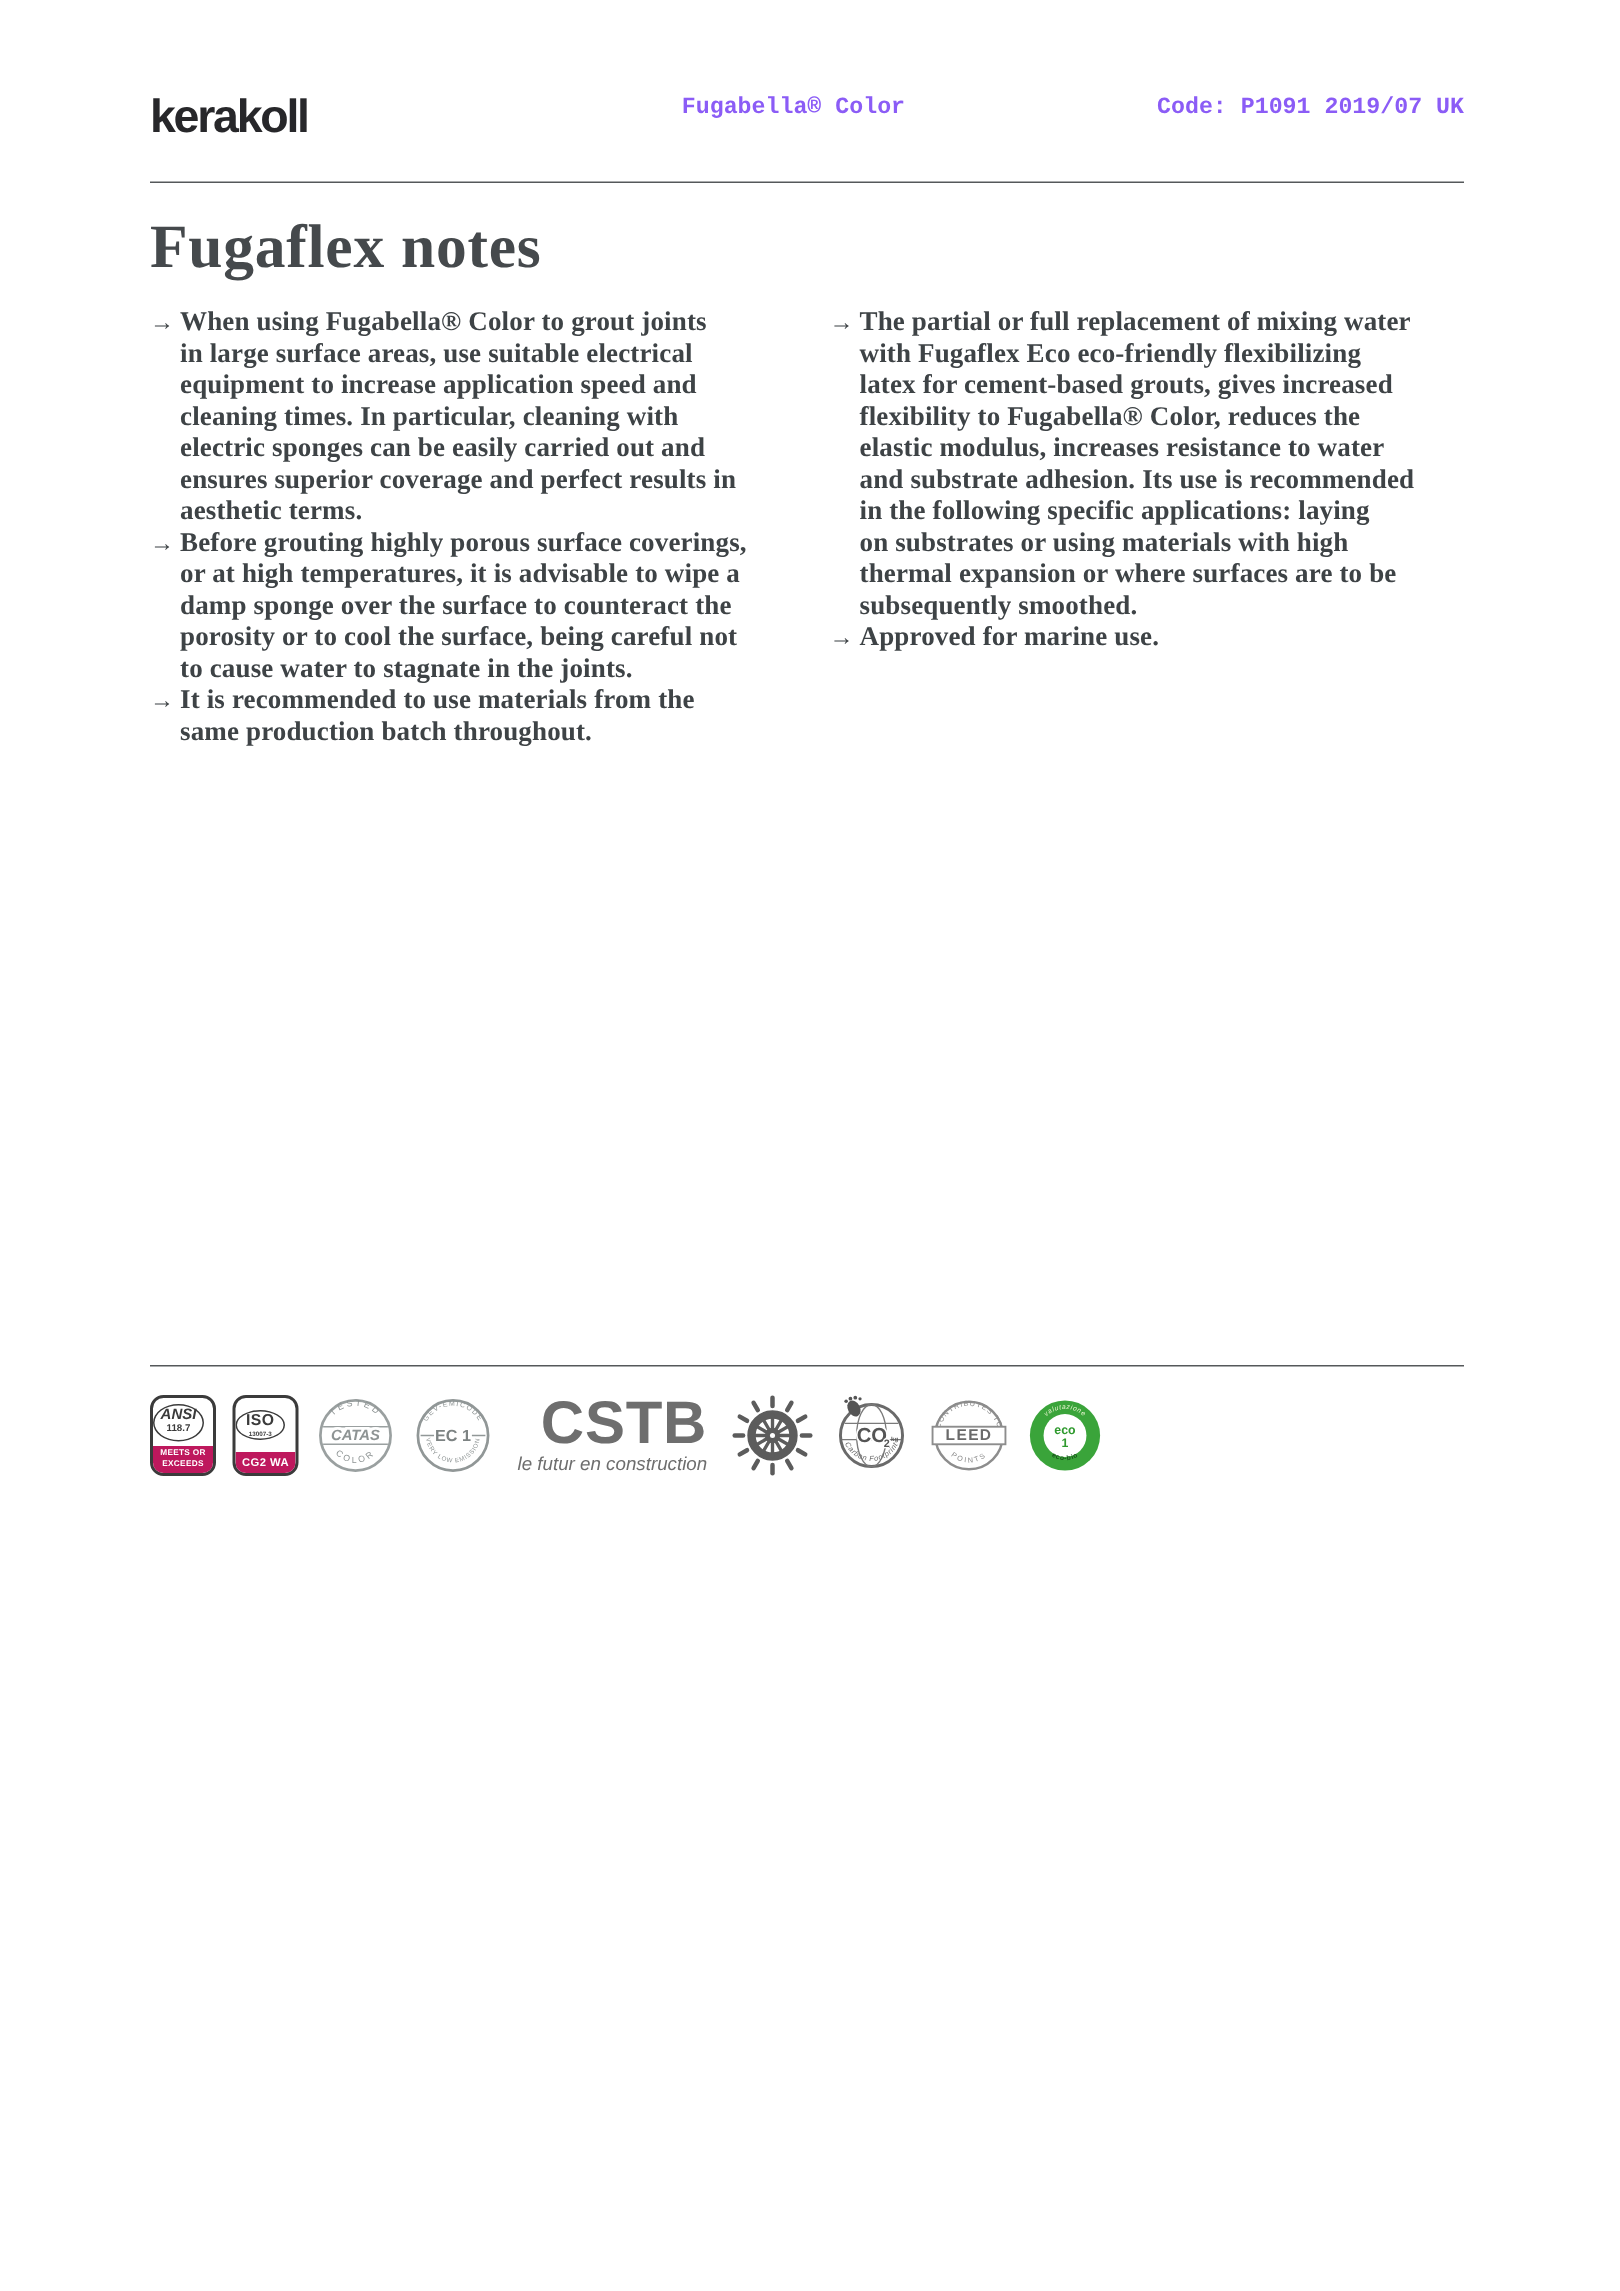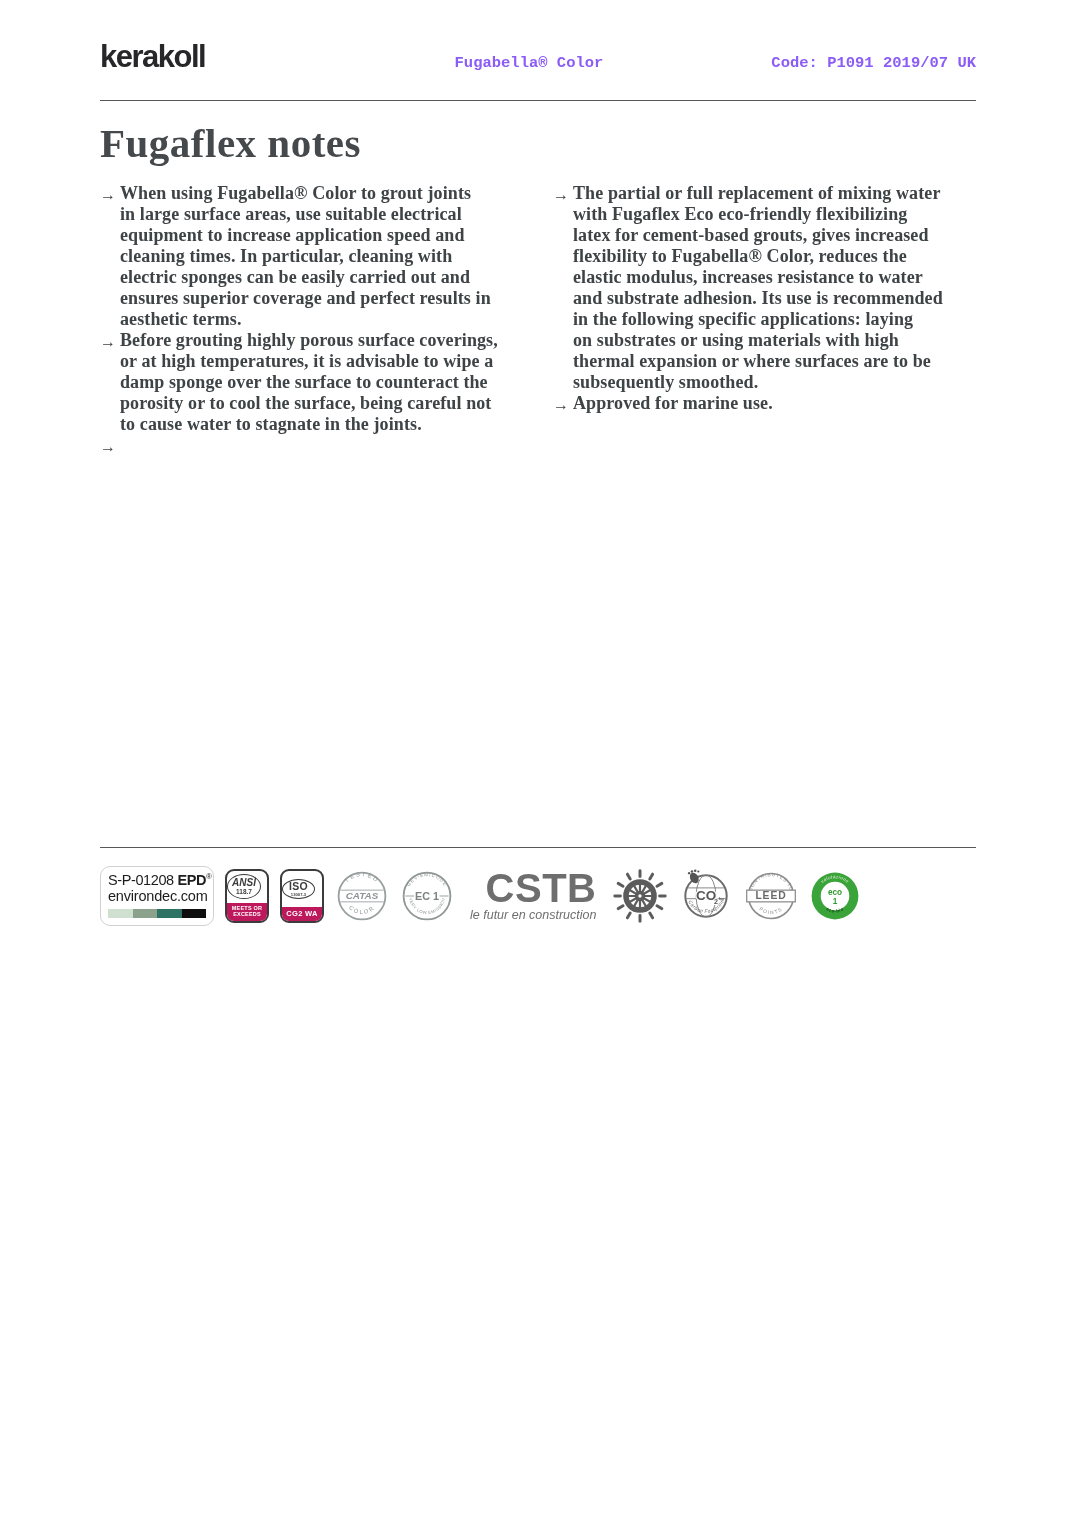--- a/index.html
+++ b/index.html
@@ -5,21 +5,21 @@
   * { box-sizing: border-box; }
   html, body { margin: 0; padding: 0; background: #ffffff; }
   body {
     width: 1080px; height: 1527px;
     font-family: "Liberation Serif", serif;
     color: #3e4346;
   }
   .page { position: relative; width: 1080px; height: 1527px; overflow: hidden; background: #fff; }
 
   
-  .header { display: flex; align-items: flex-end; padding: 41px 104px 0 100px; }
+  .header { display: flex; align-items: flex-start; padding: 62px 104px 0 100px; }
   .logo {
     font-family: "Liberation Sans", sans-serif;
     font-weight: bold; font-size: 31px; letter-spacing: -1.5px;
     color: #27272a; margin-right: auto; line-height: 1;
   }
   .hdr-small { font-size: 15.5px; font-weight: 600; color: #8b5cf6; font-family: Liberation Mono, monospace; }
   .product { margin-right: 168px; }
 
   .rule { border: none; border-top: 1.6px solid #55585a; margin: 28px 104px 0 100px; }
 
@@ -110,21 +110,22 @@
 equipment to increase application speed and
 cleaning times. In particular, cleaning with
 electric sponges can be easily carried out and
 ensures superior coverage and perfect results in
 aesthetic terms.</span></p>
       <p class="note"><span class="arrow">→</span><span>Before grouting highly porous surface coverings,
 or at high temperatures, it is advisable to wipe a
 damp sponge over the surface to counteract the
 porosity or to cool the surface, being careful not
 to cause water to stagnate in the joints.</span></p>
-      <p class="note"><span class="arrow">→</span></p>
+      <p class="note"><span class="arrow">→</span><span>It is recommended to use materials from the
+same production batch throughout.</span></p>
     </div>
     <div class="col">
       <p class="note"><span class="arrow">→</span><span>The partial or full replacement of mixing water
 with Fugaflex Eco eco-friendly flexibilizing
 latex for cement-based grouts, gives increased
 flexibility to Fugabella® Color, reduces the
 elastic modulus, increases resistance to water
 and substrate adhesion. Its use is recommended
 in the following specific applications: laying
 on substrates or using materials with high
@@ -132,30 +133,20 @@
 subsequently smoothed.</span></p>
       <p class="note"><span class="arrow">→</span><span>Approved for marine use.</span></p>
     </div>
   </div>
 
   <hr class="rule rule2">
 
 
   <div class="badges">
 
-    <div class="epd">
-      <div class="epd-l1"><span>S-P-01208</span> <b>EPD</b><sup>®</sup></div>
-      <div class="epd-l2">environdec.com</div>
-      <div class="stripe">
-        <div style="background:#cfe0d0"></div>
-        <div style="background:#8ba18b"></div>
-        <div style="background:#2e7263"></div>
-        <div style="background:#0e0e0e"></div>
-      </div>
-    </div>
 
     <div class="badge-sq">
       <div class="sq-top">
         <div class="oval oval-ansi">
           <div class="ansi-name">ANSI</div>
           <div class="ansi-num">118.7</div>
         </div>
       </div>
       <div class="band band-ansi">
         <div>MEETS OR</div>

